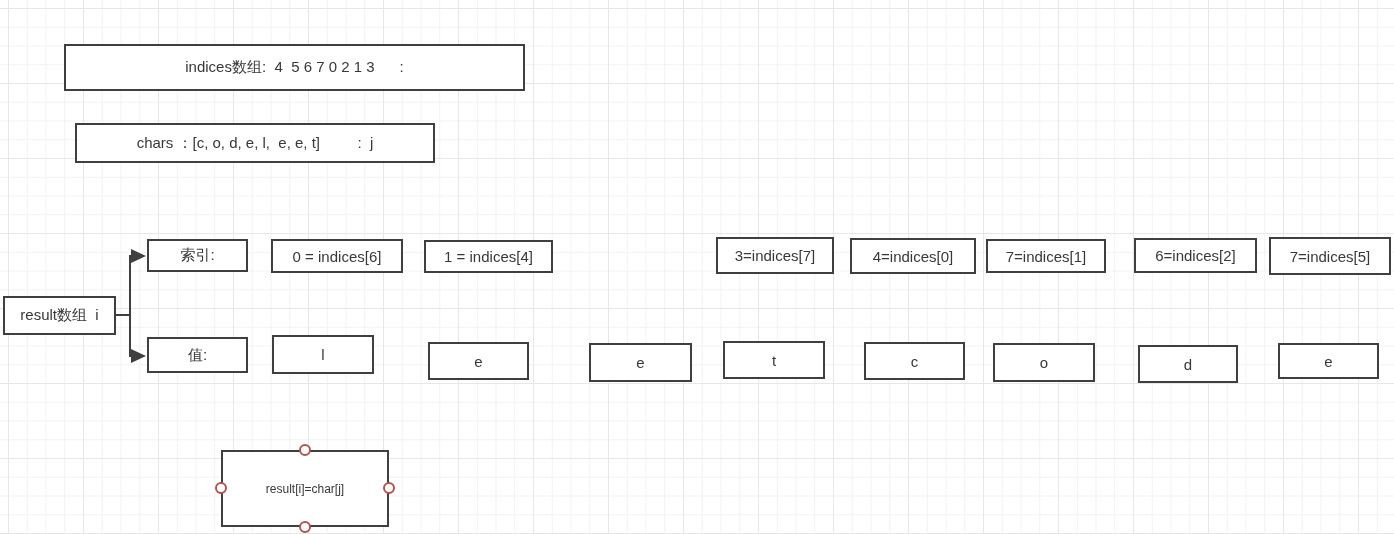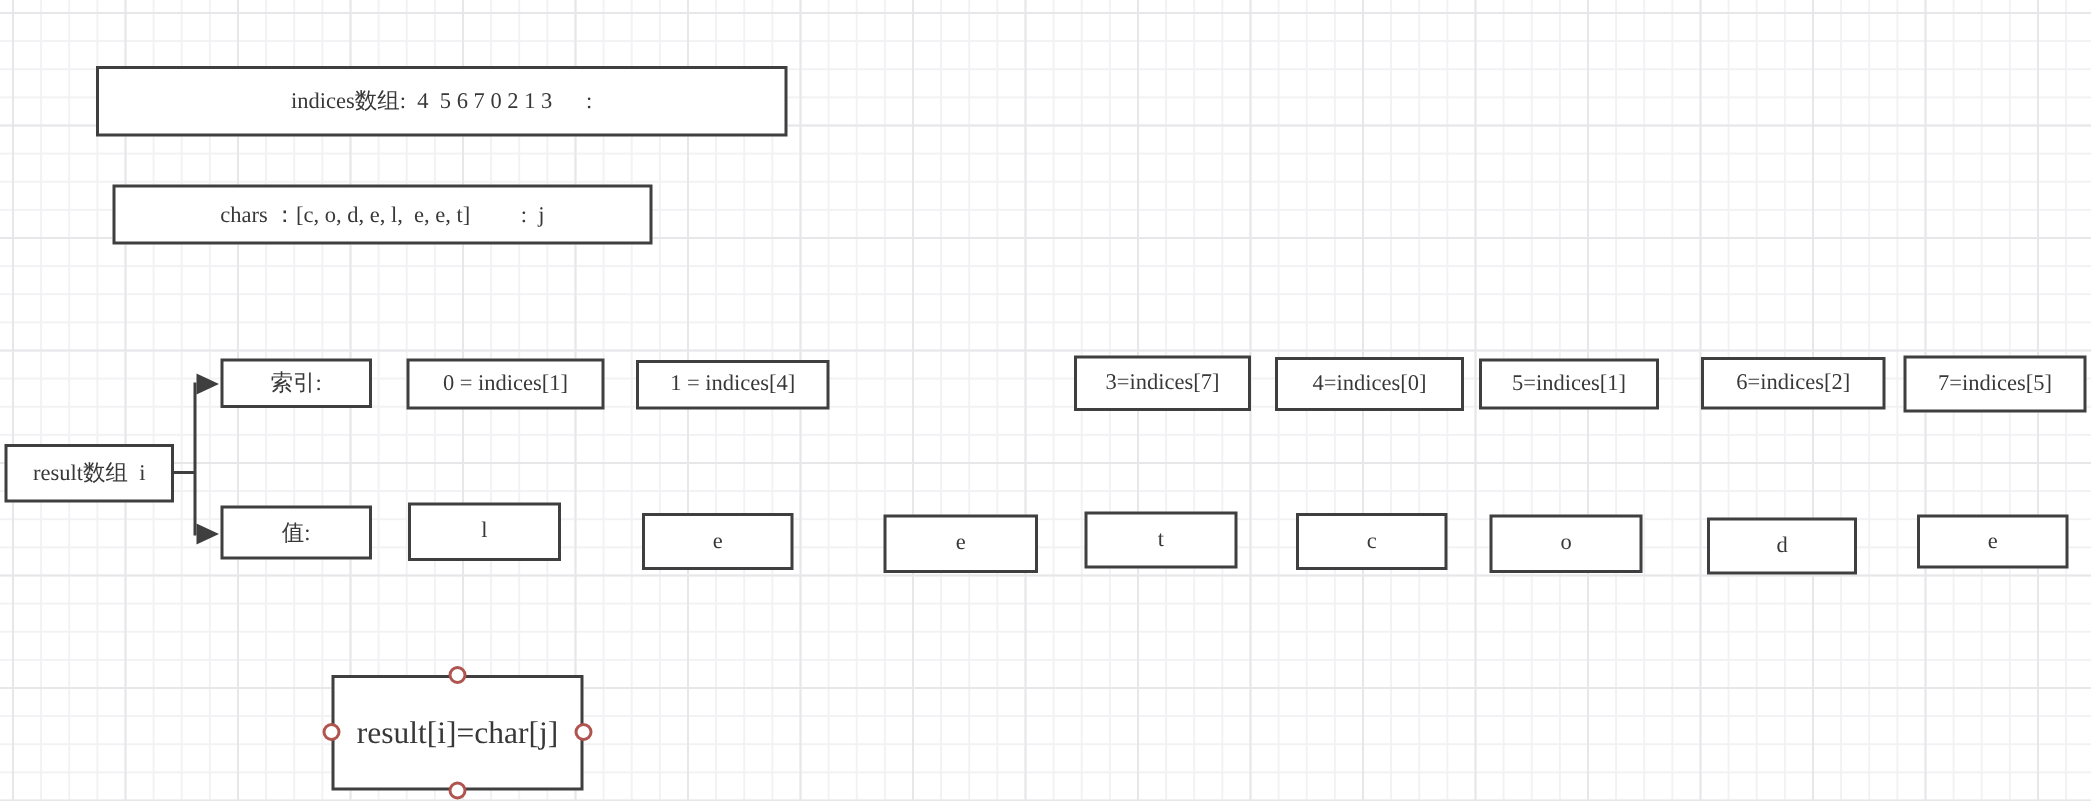--- a/index.html
+++ b/index.html
@@ -9,21 +9,21 @@
     --grid-minor: #f2f2f4;
     --grid-major: #e7e7ea;
   }
   * { margin: 0; padding: 0; box-sizing: border-box; }
   html, body { background: #ffffff; }
   .canvas {
     position: relative;
     width: 1394px;
     height: 534px;
     overflow: hidden;
-    font-family: Liberation Serif, serif;
+    font-family: Liberation Sans, sans-serif;
     color: var(--text);
     background-color: #ffffff;
     background-image:
       linear-gradient(to right, var(--grid-major) 1px, transparent 1px),
       linear-gradient(to bottom, var(--grid-major) 1px, transparent 1px),
       linear-gradient(to right, var(--grid-minor) 1px, transparent 1px),
       linear-gradient(to bottom, var(--grid-minor) 1px, transparent 1px);
     background-size: 75px 75px, 75px 75px, 18.75px 18.75px, 18.75px 18.75px;
     background-position: 8px 8px, 8px 8px, 8px 8px, 8px 8px;
     padding-left: 26px;
@@ -40,21 +40,21 @@
     color: var(--text);
   }
   .hline, .vline { position: absolute; background: var(--border); }
   .arrow-right {
     position: absolute;
     width: 0; height: 0;
     border-top: 7px solid transparent;
     border-bottom: 7px solid transparent;
     border-left: 15px solid var(--border);
   }
-  .formula { font-size: 21px; border-width: 2px; }
+  .formula { font-size: 12px; border-width: 2px; }
   .handle {
     position: absolute;
     width: 12px; height: 12px;
     background: #ffffff;
     border: 2px solid var(--handle-stroke);
     border-radius: 50%;
   }
 </style>
 </head>
 <body>
@@ -68,25 +68,25 @@
   <div class="box" style="left:75px; top:123px; width:360px; height:40px;">chars ：[c, o, d, e, l,  e, e, t]         :  j</div>
 
   <div class="hline" style="left:116px; top:314px; width:14px; height:2px;"></div>
   <div class="vline" style="left:129px; top:255px; width:2px; height:102px;"></div>
   <div class="arrow-right" style="left:131px; top:249px;"></div>
   <div class="arrow-right" style="left:131px; top:349px;"></div>
 
   <div class="box" style="left:147px; top:239px; width:101px; height:33px;">索引:</div>
   <div class="box" style="left:147px; top:337px; width:101px; height:36px;">值:</div>
 
-  <div class="box" style="left:271px; top:239px; width:132px; height:34px;">0 = indices[1]</div>
+  <div class="box" style="left:271px; top:239px; width:132px; height:34px;">0 = indices[6]</div>
   <div class="box" style="left:424px; top:240px; width:129px; height:33px;">1 = indices[4]</div>
   <div class="box" style="left:716px; top:237px; width:118px; height:37px;">3=indices[7]</div>
   <div class="box" style="left:850px; top:238px; width:126px; height:36px;">4=indices[0]</div>
-  <div class="box" style="left:986px; top:239px; width:120px; height:34px;">5=indices[1]</div>
+  <div class="box" style="left:986px; top:239px; width:120px; height:34px;">7=indices[1]</div>
   <div class="box" style="left:1134px; top:238px; width:123px; height:35px;">6=indices[2]</div>
   <div class="box" style="left:1269px; top:237px; width:122px; height:38px;">7=indices[5]</div>
 
   <div class="box" style="left:272px; top:335px; width:102px; height:39px;">l</div>
   <div class="box" style="left:428px; top:342px; width:101px; height:38px;">e</div>
   <div class="box" style="left:589px; top:343px; width:103px; height:39px;">e</div>
   <div class="box" style="left:723px; top:341px; width:102px; height:38px;">t</div>
   <div class="box" style="left:864px; top:342px; width:101px; height:38px;">c</div>
   <div class="box" style="left:993px; top:343px; width:102px; height:39px;">o</div>
   <div class="box" style="left:1138px; top:345px; width:100px; height:38px;">d</div>

